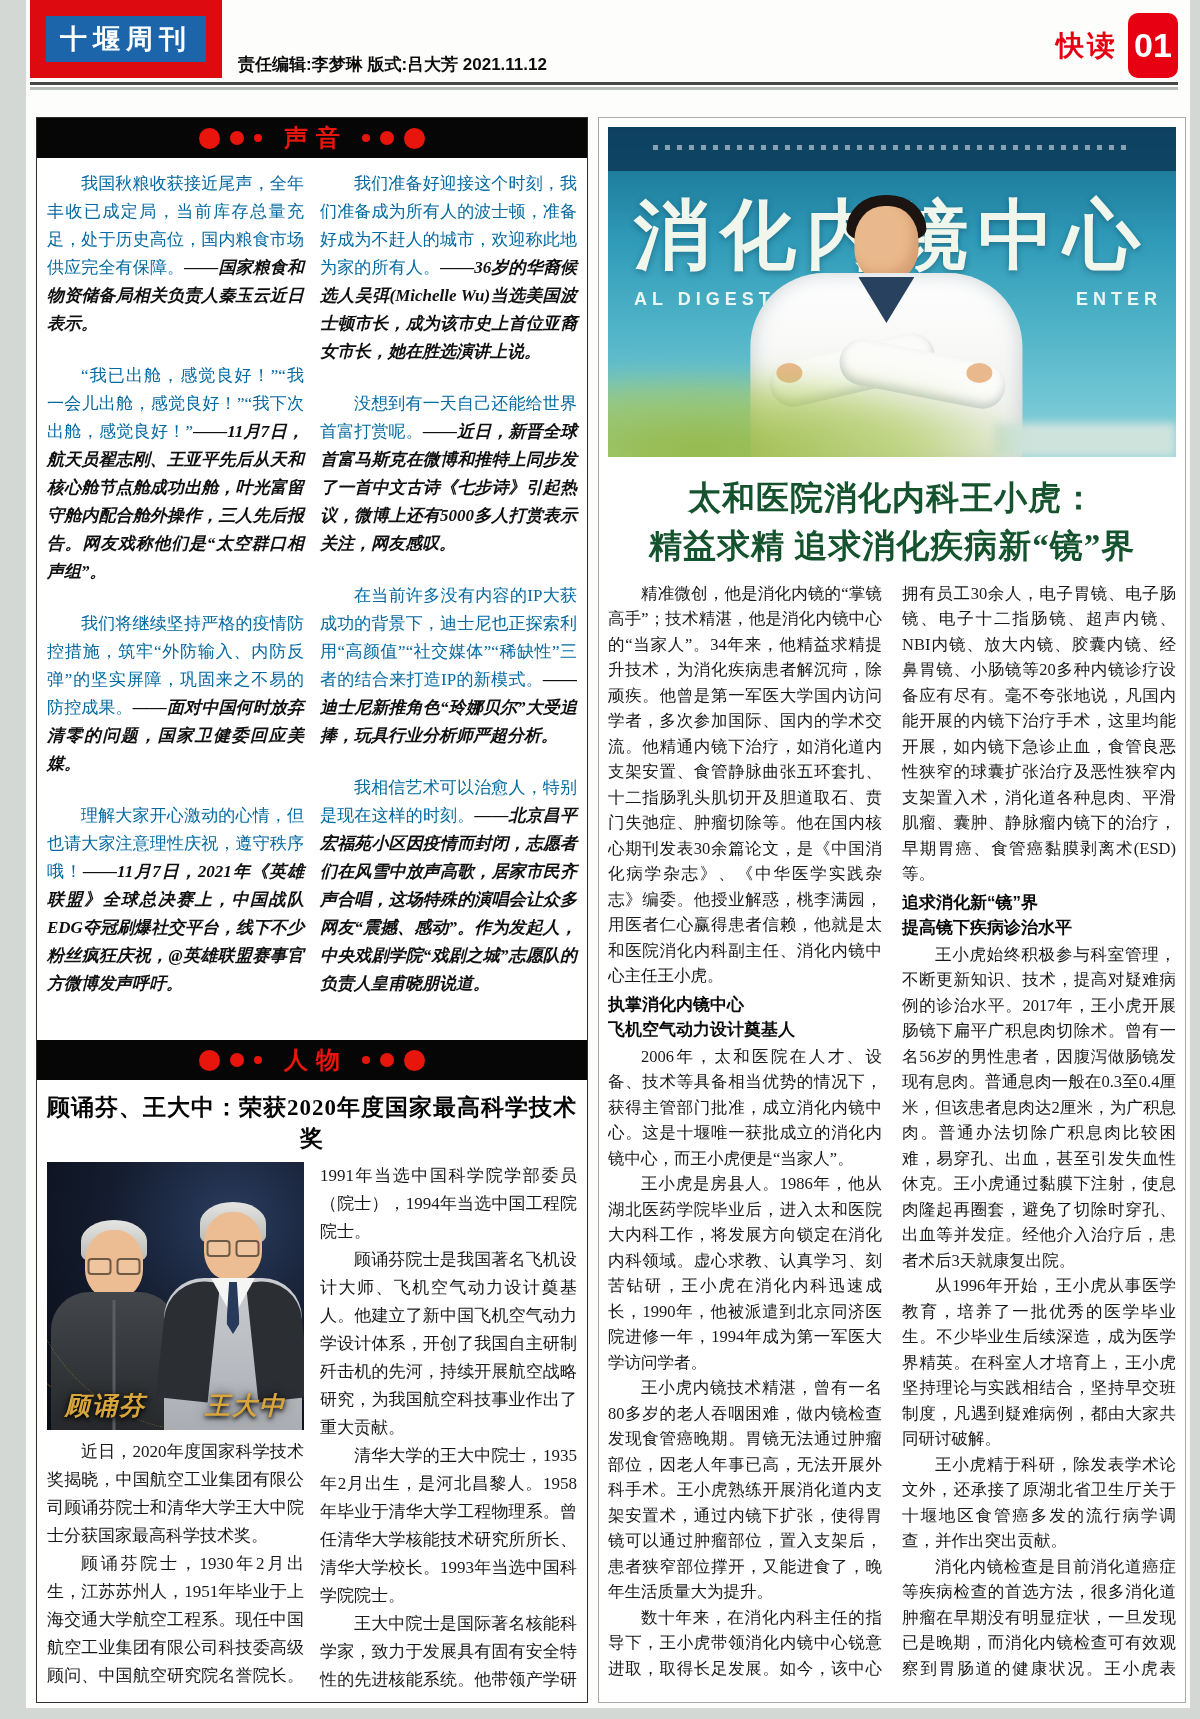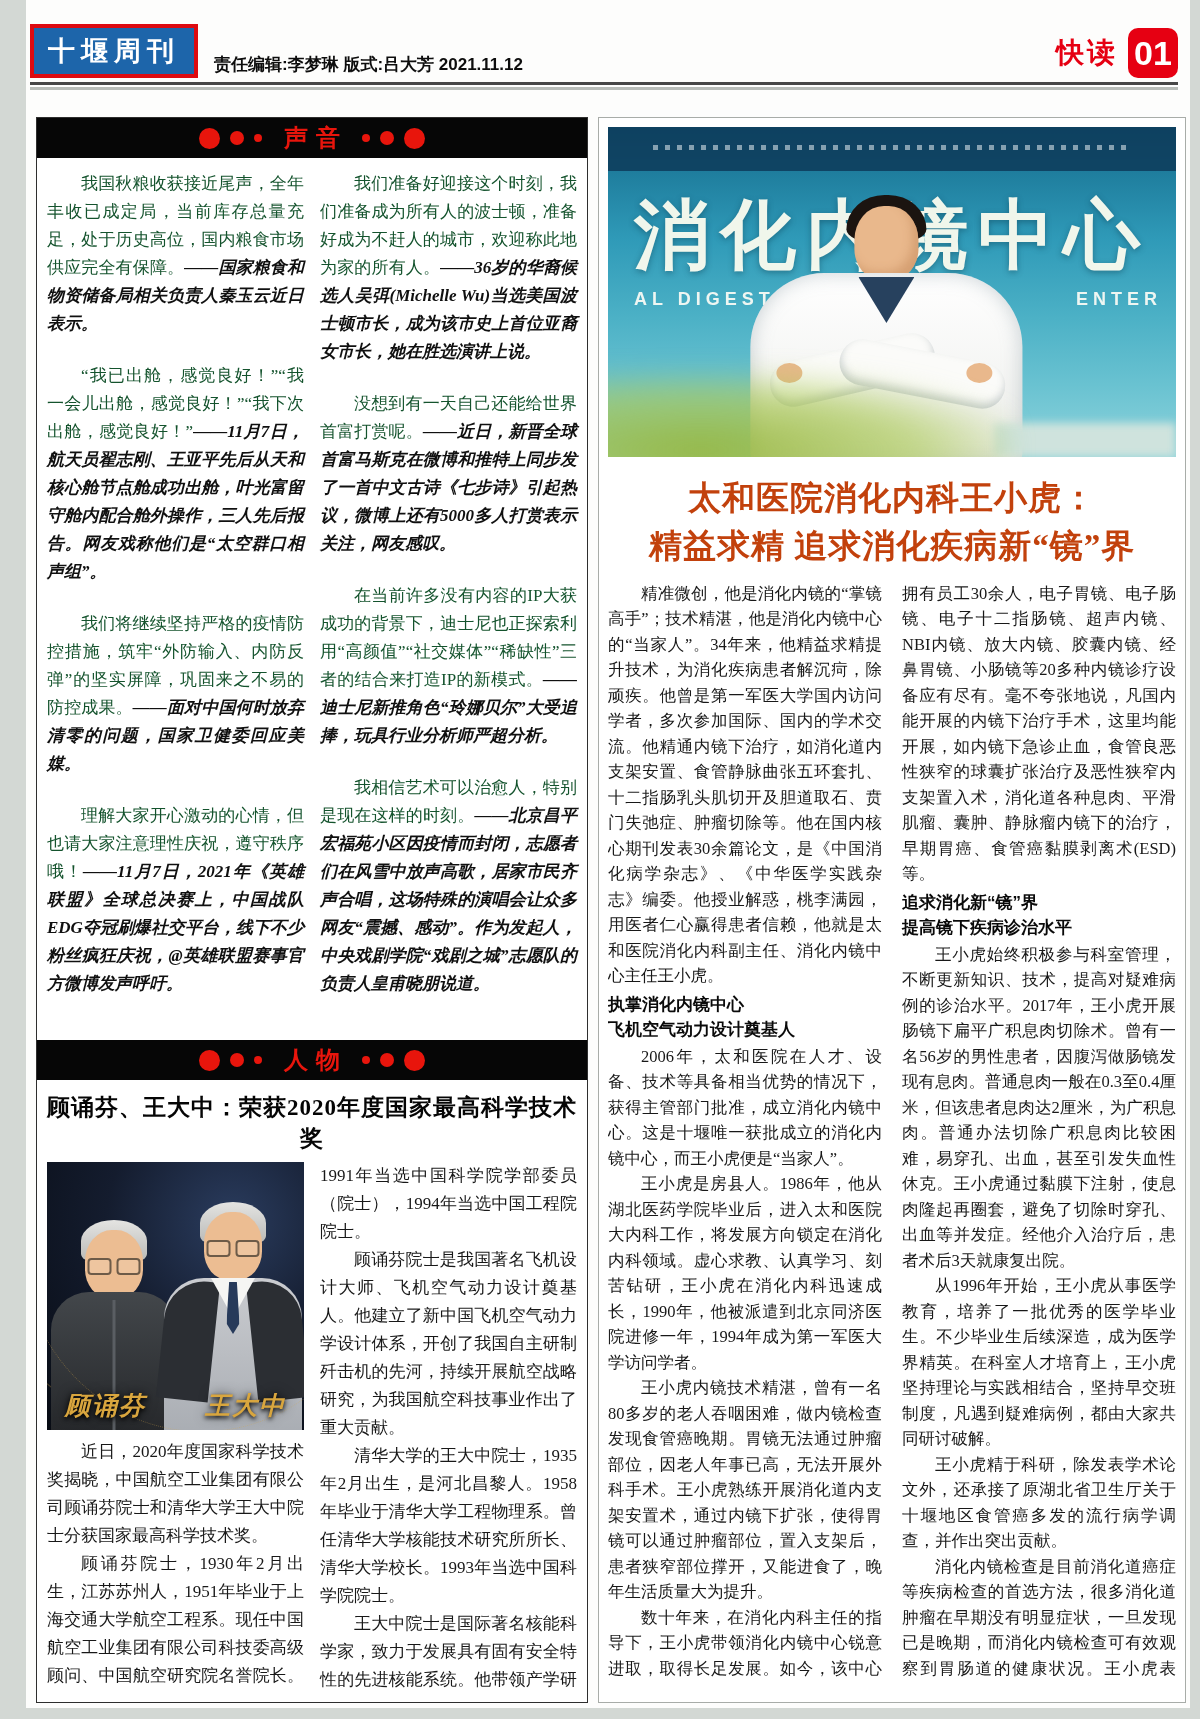--- a/index.html
+++ b/index.html
@@ -6,47 +6,47 @@
   body{
     width:1200px;height:1719px;position:relative;
     background:#d3d8d4;
     font-family:"Liberation Serif","DejaVu Serif",serif;
     color:#181818;
   }
   .page{position:absolute;left:26px;top:0;width:1164px;height:1708px;background:#fdfdfc;}
 
   
   .masthead{position:absolute;top:18px;left:4px;right:12px;height:60px;display:flex;align-items:flex-end;}
-  .logo{background:#dd0a10;padding:4px;display:inline-block;}
+  .logo{background:#dd0a10;padding:16px;display:inline-block;}
   .logo .logo-inner{display:block;background:#1d65aa;color:#fff;font-weight:bold;font-size:27px;
     letter-spacing:6px;padding:5px 14px;font-family:"Liberation Serif",serif;}
   .meta{margin-left:16px;font-weight:bold;font-size:17px;padding-bottom:2px;font-family:"Liberation Sans",sans-serif;color:#0d0d0d;}
   .mast-right{margin-left:auto;display:flex;align-items:center;gap:10px;}
   .kuaidu{color:#e60012;font-size:28px;font-weight:bold;letter-spacing:3px;font-family:Liberation Sans, sans-serif;}
   .pagenum{background:#e60012;color:#fff;font-size:34px;font-weight:bold;font-family:"Liberation Sans",sans-serif;
-    border-radius:10px;width:50px;height:50px;display:flex;align-items:center;justify-content:center;}
+    border-radius:10px;width:50px;height:65px;display:flex;align-items:center;justify-content:center;}
   .rule{position:absolute;top:82px;left:4px;right:12px;height:3px;background:#474747;border-bottom:2px solid #fff;box-shadow:0 3px 0 #b9bdb9;}
 
   
   .bar{height:40px;background:#060606;display:flex;align-items:center;justify-content:center;gap:10px;}
   .dot{background:#e8150c;border-radius:50%;display:inline-block;}
   .dot-l{width:21px;height:21px;}
   .dot-m{width:14px;height:14px;}
   .dot-s{width:8px;height:8px;}
   .bar-label{color:#e8150c;font-size:24px;font-weight:bold;letter-spacing:8px;margin:0 4px 0 12px;
     font-family:"Liberation Sans",sans-serif;}
 
   
   .left-section{position:absolute;left:10px;top:117px;width:552px;height:1586px;
     border:1px solid #2e2e2e;box-sizing:border-box;background:#fff;}
   .voices-body{height:882px;padding:12px 10px 0;box-sizing:border-box;
     column-count:2;column-gap:16px;column-fill:auto;overflow:hidden;
     font-size:17px;line-height:28px;text-align:justify;}
   .v-item{margin:0 0 24px;text-indent:2em;break-inside:auto;}
-  .v-quote{color:#14532d;}
+  .v-quote{color:#0369a1;}
   .v-attr{font-style:italic;font-weight:600;color:#101010;}
 
   .people-title{margin:12px 8px 6px;text-align:center;font-size:23px;font-weight:bold;letter-spacing:1px;
     font-family:"Liberation Serif",serif;color:#050505;}
   .people-body{height:552px;padding:2px 10px 0;box-sizing:border-box;
     column-count:2;column-gap:16px;column-fill:auto;overflow:hidden;
     font-size:17px;line-height:28px;text-align:justify;}
   .people-body p{margin:0;text-indent:2em;}
 
   
@@ -113,21 +113,21 @@
   .d-arm-2{left:92px;top:156px;transform:rotate(11deg);}
   .d-hand{position:absolute;width:26px;height:20px;background:#e9b88c;border-radius:50%;top:168px;}
   .d-hand-1{left:30px;}
   .d-hand-2{right:34px;}
   .green-blur{position:absolute;bottom:-26px;left:-40px;width:78%;height:110px;z-index:3;
     background:radial-gradient(ellipse at 30% 70%,rgba(150,182,62,.95),rgba(172,202,88,.65) 50%,transparent 78%);
     filter:blur(12px);}
   .photo-table{position:absolute;bottom:0;right:0;width:32%;height:34px;background:#cfe3dd;filter:blur(4px);z-index:2;}
 
   .a-title{margin:18px 0 10px;text-align:center;font-weight:bold;font-size:33px;line-height:1.45;
-    color:#c2410c;letter-spacing:1px;font-family:"Liberation Serif",serif;}
+    color:#14532d;letter-spacing:1px;font-family:"Liberation Serif",serif;}
   .a-body{height:1122px;column-count:2;column-gap:20px;column-fill:auto;overflow:hidden;
     font-size:16.5px;line-height:25.5px;text-align:justify;}
   .a-body p{margin:0;text-indent:2em;}
   .subhead{margin:3px 0 1px;text-align:left;font-weight:bold;font-size:17px;line-height:25.5px;
     font-family:Liberation Sans, sans-serif;color:#0a0a0a;}
 </style>
 </head>
 <body>
 
 <div class="page">

